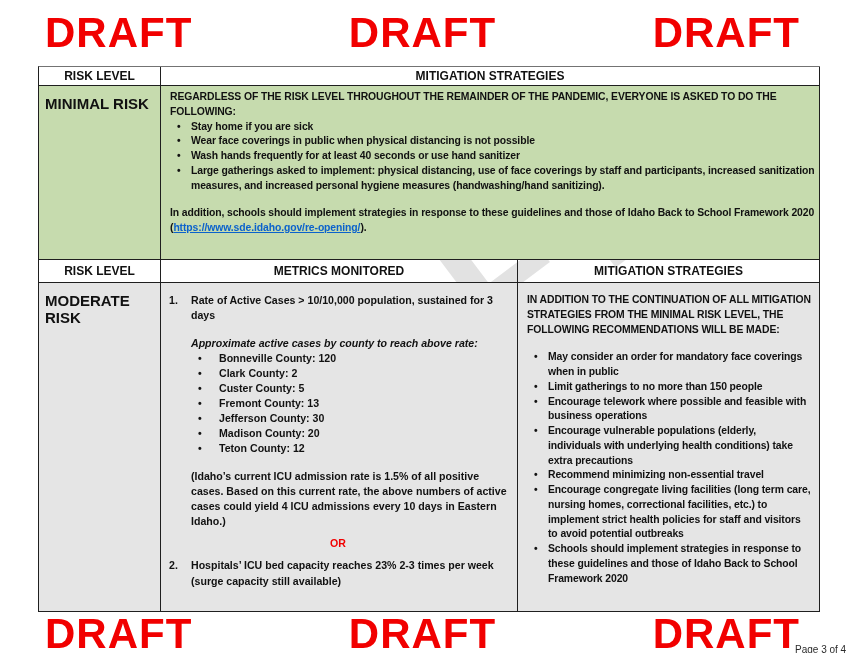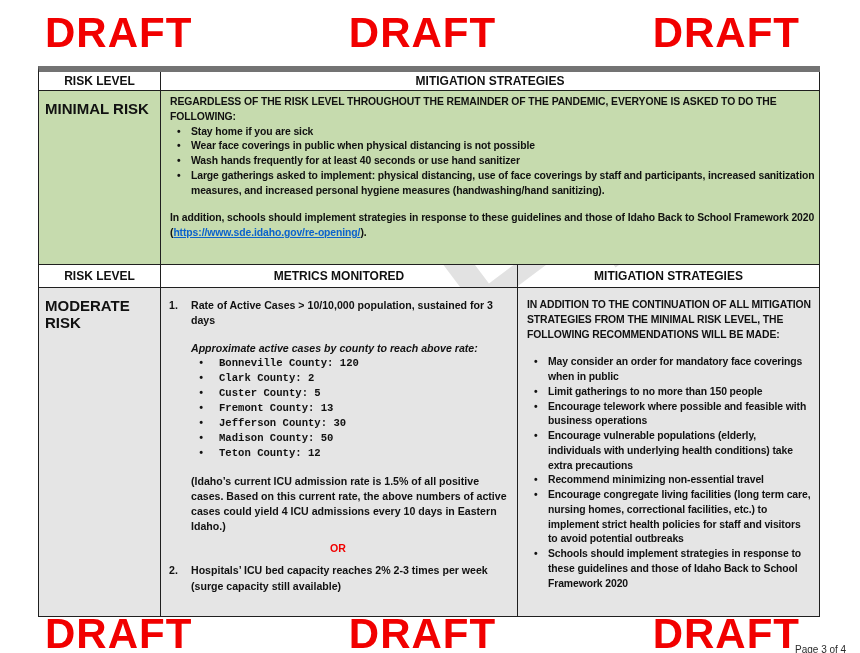--- a/index.html
+++ b/index.html
@@ -12,21 +12,21 @@
   .draft-row.top { top:12px; }
   .draft-row.bottom { top:613px; }
   .draft { color:#f10000; font-weight:800; font-size:42px; line-height:1; letter-spacing:1px; }
 
   
   .wm-clip { position:absolute; left:38px; top:66px; width:782px; height:546px; overflow:hidden; z-index:1; }
   .watermark { position:absolute; left:60px; top:390px; font-size:175px; font-weight:800;
     color:#cbcbcb; opacity:.55; transform:rotate(-37deg); transform-origin:left top; white-space:nowrap; }
 
   
-  .tbl { position:absolute; left:38px; top:66px; width:782px; z-index:2; border-top:6px solid #737373; border-left:1px solid #1f1f1f; }
+  .tbl { position:absolute; left:38px; top:66px; width:782px; z-index:2; border-top:1px solid #737373; border-left:1px solid #1f1f1f; }
   .trow { display:flex; width:100%; }
   .cell { border-right:1px solid #1f1f1f; border-bottom:1px solid #1f1f1f; overflow:hidden; }
   .th { background:transparent; font-weight:700; font-size:12px; text-align:center;
     display:flex; align-items:center; justify-content:center; color:#111; }
   .h1 { height:19px; }
   .h2 { height:23px; }
   .c-risk { width:122px; }
   .c-wide { width:659px; }
   .c-met { width:357px; }
   .c-mit { width:302px; }
@@ -49,21 +49,21 @@
   ul.blt li::before { content:"•"; position:absolute; left:7px; }
   .link { color:#0b62cc; text-decoration:underline; cursor:pointer; }
   .spacer { height:13px; }
   .spacer-sm { height:6px; }
 
   .numitem { display:flex; }
   .numitem .num { width:22px; flex:0 0 22px; }
   .numitem .ntext { flex:1; }
 
   .county-intro { font-style:italic; font-weight:700; margin-left:22px; }
-  ul.county { list-style:none; margin-left:22px;font-family:Liberation Mono, monospace; }
+  ul.county { list-style:none; margin-left:22px; }
   ul.county li { padding-left:28px; position:relative; }
   ul.county li::before { content:"•"; position:absolute; left:7px; }
   .icu-note { margin-left:22px; }
   .or-line { color:#f10000; text-align:center; margin:1px 0; }
 
   .pagenum { position:absolute; left:795px; top:644px; font-size:10px; font-weight:400; color:#2b2b2b; z-index:5; }
 </style>
 </head>
 <body>
 
@@ -120,31 +120,31 @@
           <span class="ntext">Rate of Active Cases &gt; 10/10,000 population, sustained for 3 days</span>
         </div>
         <div class="spacer"></div>
         <div class="county-intro">Approximate active cases by county to reach above rate:</div>
         <ul class="county">
             <li>Bonneville County:  120</li>
             <li>Clark County:  2</li>
             <li>Custer County:  5</li>
             <li>Fremont County: 13</li>
             <li>Jefferson County:  30</li>
-            <li>Madison County: 50</li>
+            <li>Madison County: 20</li>
             <li>Teton County:  12</li>
           </ul>
         <div class="spacer"></div>
         <div class="icu-note">(Idaho’s current ICU admission rate is 1.5% of all positive cases. Based on this current rate, the above numbers of active cases could yield 4 ICU admissions every 10 days in Eastern Idaho.)</div>
         <div class="spacer-sm"></div>
         <div class="or-line">OR</div>
         <div class="spacer-sm"></div>
         <div class="numitem">
           <span class="num">2.</span>
-          <span class="ntext">Hospitals’ ICU bed capacity reaches 2% 2-3 times per week (surge capacity still available)</span>
+          <span class="ntext">Hospitals’ ICU bed capacity reaches 23% 2-3 times per week (surge capacity still available)</span>
         </div>
       </div>
 
       <div class="cell yellow c-mit body-yellow-mit">
         <div>IN ADDITION TO THE CONTINUATION OF ALL MITIGATION STRATEGIES FROM THE MINIMAL RISK LEVEL, THE FOLLOWING RECOMMENDATIONS WILL BE MADE:</div>
         <div class="spacer"></div>
         <ul class="blt">
             <li>May consider an order for mandatory face coverings when in public</li>
             <li>Limit gatherings to no more than 150 people</li>
             <li>Encourage telework where possible and feasible with business operations</li>

